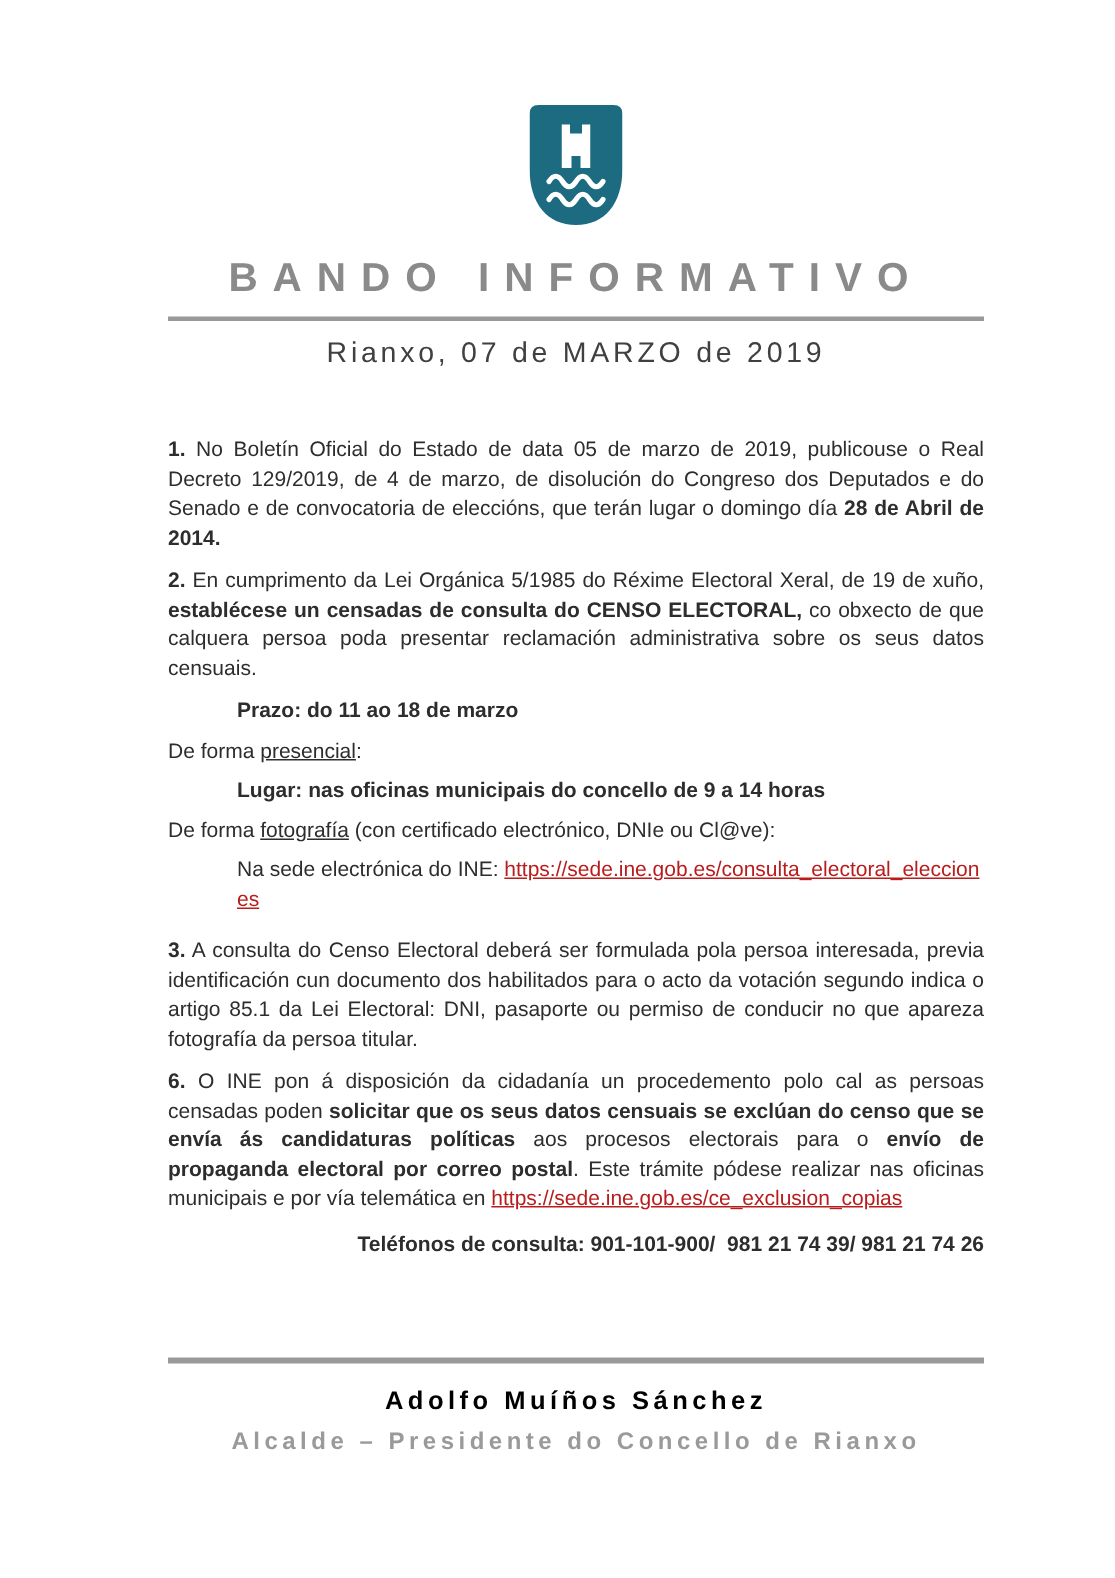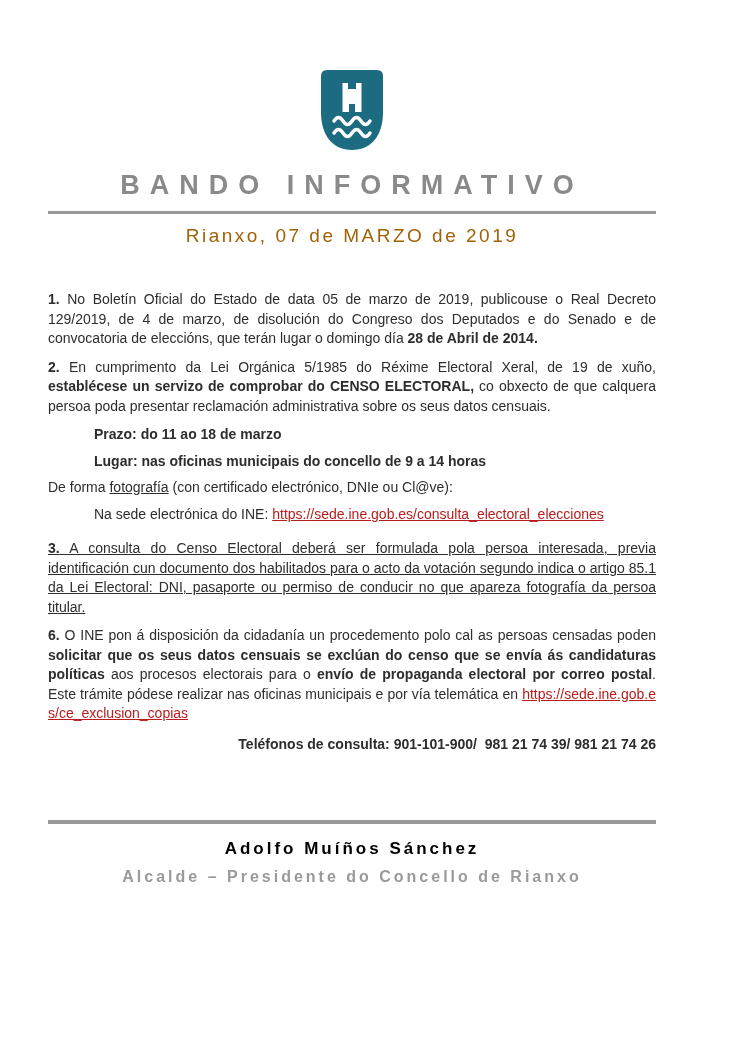--- a/index.html
+++ b/index.html
@@ -4,57 +4,57 @@
 <style>
   html,body{margin:0;padding:0;background:#e8e8e8;}
   .page{
     position:relative;
     width:743px;height:1052px;
     margin:0 auto;
     background:#ffffff;
     font-family:"Liberation Sans", sans-serif;
     color:#2d2d2d;
     box-sizing:border-box;
-    padding:70px 87px 0 48px;
+    padding:70px 87px 0 112px;
   }
   header{ text-align:center; }
   .logo{ display:flex; justify-content:center; margin-bottom:20px; }
   h1.doc-title{
     margin:0;
     font-size:27px;
     font-weight:bold;
     letter-spacing:10px;
     color:#8a8a8a;
     white-space:nowrap;
   }
   .rule{
     height:3px;
     background:#999999;
     margin:10px 0 11px 0;
   }
   .dateline{
     font-size:19px;
     letter-spacing:2.5px;
-    color:#a16207;
+    color:#404040;
     white-space:nowrap;
   }
   main{ margin-top:43px; font-size:14px; line-height:19.5px; }
   main p{ margin:0 0 9px 0; }
   p.just{ text-align:justify; }
   .indent{ padding-left:46px; font-weight:bold; }
   .plain-line{ margin-bottom:7px; }
   .u{ text-decoration:underline; }
   a.doc-link{
     color:#b91c1c;
     text-decoration:underline;
     cursor:pointer;
     word-break:break-all;
   }
   .ine-line{ padding-left:46px; }
-  .gap-top{ margin-top:15px;text-decoration:underline; }
+  .gap-top{ margin-top:15px; }
   .phones{
     text-align:right;
     font-weight:bold;
     margin-top:11px;
     white-space:pre-wrap;
   }
   footer{ margin-top:66px; text-align:center; }
   .footer-rule{
     height:4px;
     background:#999999;
@@ -92,24 +92,25 @@
     </div>
     <h1 class="doc-title">BANDO INFORMATIVO</h1>
     <div class="rule"></div>
     <div class="dateline">Rianxo, 07 de MARZO de 2019</div>
   </header>
 
   <main>
 
     <p class="just"><strong>1.</strong><span> No Boletín Oficial do Estado de data 05 de marzo de 2019, publicouse o Real Decreto 129/2019, de 4 de marzo, de disolución do Congreso dos Deputados e do Senado e de convocatoria de eleccións, que terán lugar o domingo día </span><strong>28 de Abril de 2014.</strong></p>
 
-    <p class="just"><strong>2.</strong><span> En cumprimento da Lei Orgánica 5/1985 do Réxime Electoral Xeral, de 19 de xuño, </span><strong>establécese un servizo de comprobar do CENSO ELECTORAL,</strong><span> co obxecto de que calquera persoa poda presentar reclamación administrativa sobre os seus datos censuais.</span></p>
+    <p class="just"><strong>2.</strong><span> En cumprimento da Lei Orgánica 5/1985 do Réxime Electoral Xeral, de 19 de xuño, </span><strong>establécese un censadas de consulta do CENSO ELECTORAL,</strong><span> co obxecto de que calquera persoa poda presentar reclamación administrativa sobre os seus datos censuais.</span></p>
 
     <p class="indent plain-line">Prazo: do 11 ao 18 de marzo</p>
 
+    <p class="plain-line"><span>De forma </span><span class="u">presencial</span><span>:</span></p>
 
     <p class="indent plain-line">Lugar: nas oficinas municipais do concello de 9 a 14 horas</p>
 
     <p class="plain-line"><span>De forma </span><span class="u">fotografía</span><span> (con certificado electrónico, DNIe ou Cl@ve):</span></p>
 
     <p class="ine-line plain-line"><span>Na sede electrónica do INE:  </span><a class="doc-link">https://sede.ine.gob.es/consulta_electoral_elecciones</a></p>
 
     <p class="just gap-top"><strong>3.</strong><span> A consulta do Censo Electoral deberá ser formulada pola persoa interesada, previa identificación cun documento dos habilitados para o acto da votación segundo indica o artigo 85.1 da Lei Electoral: DNI, pasaporte ou permiso de conducir no que apareza fotografía da persoa titular.</span></p>
 
 

